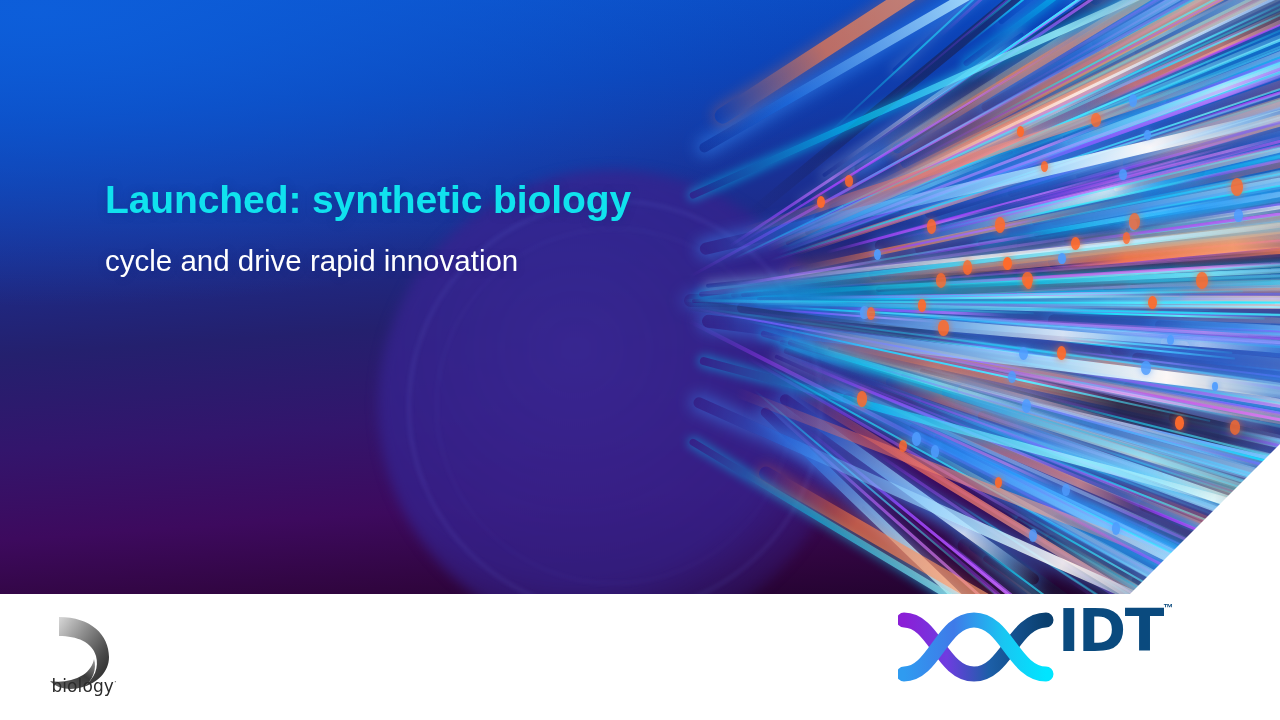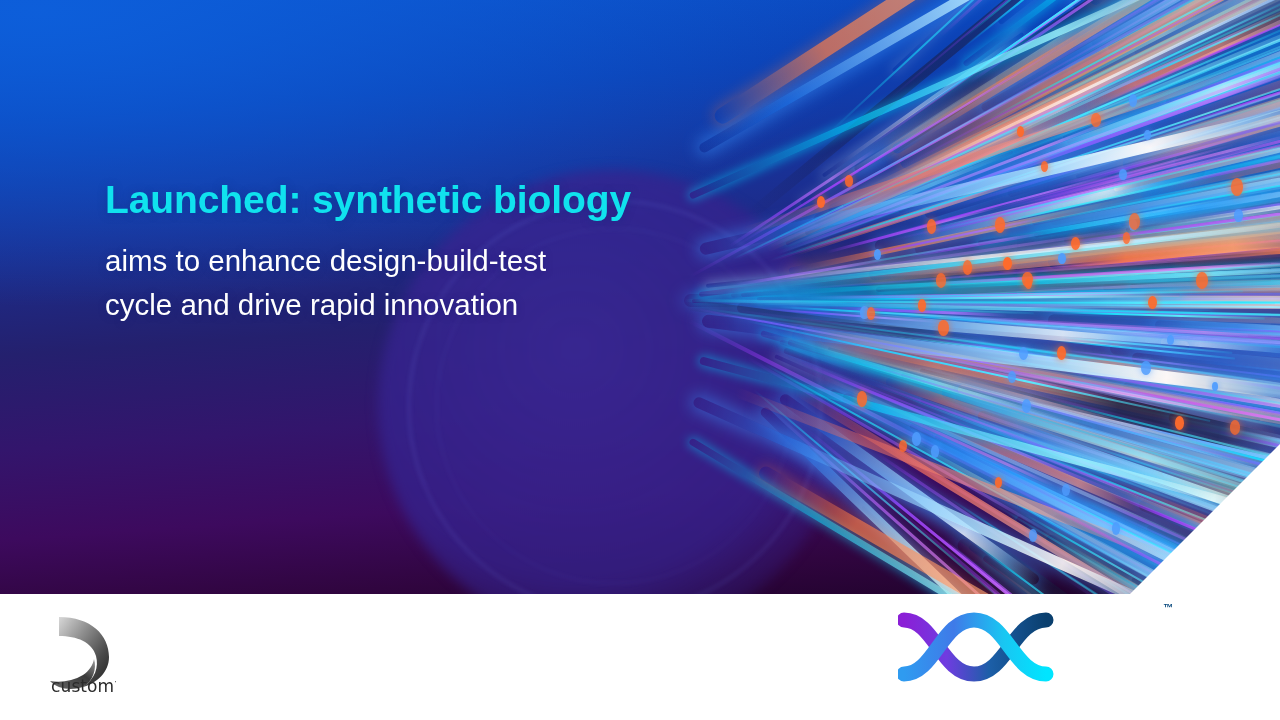--- a/index.html
+++ b/index.html
@@ -601,21 +601,20 @@
         <div class="dot dot-b" style="left: 1141.2px; top: 361.3px; width: 9.4px; height: 14.1px; opacity: 0.87;"></div>
       </div>
 
     <div id="corner-cut"></div>
 
     <div id="text-block">
       <h1 id="headline">
         <span class="ln">Launched: synthetic biology</span>
       </h1>
       <p id="subhead">
-        <span class="ln">aims to enhance design-build-test</span>
         <span class="ln">cycle and drive rapid innovation</span>
       </p>
     </div>
   </div>
 
   <div id="footer">
 
     <svg id="danaher-logo" viewBox="0 0 100 100">
       <defs>
         <linearGradient id="dgr" x1="0" y1="0" x2="1" y2="1">
@@ -627,36 +626,37 @@
         <linearGradient id="dgr2" x1="0" y1="1" x2="1" y2="0">
           <stop offset="0%" stop-color="#6a6a6a"></stop>
           <stop offset="60%" stop-color="#3a3a3a"></stop>
           <stop offset="100%" stop-color="#9a9a9a"></stop>
         </linearGradient>
       </defs>
       <path d="M26 8 C58 8 76 26 76 48 C76 63 64 74 50 78 C62 70 66 58 63 47 C59 33 44 27 26 27 Z" fill="url(#dgr)"></path>
       <path d="M50 78 C38 82 24 80 17 72 C28 74 40 72 50 66 C56 62 60 56 61 50 C64 60 60 72 50 78 Z" fill="url(#dgr2)"></path>
     </svg>
     <div id="danaher-word">
-      <span>custom</span><span id="danaher-tm">·</span>
+      <span>biology</span><span id="danaher-tm">·</span>
     </div>
 
     <svg id="idt-logo" viewBox="0 0 282 92">
       <defs>
         <linearGradient id="helix1" x1="0" y1="0" x2="1" y2="0">
           <stop offset="0%" stop-color="#8b1fd6"></stop>
           <stop offset="30%" stop-color="#6f3ce0"></stop>
           <stop offset="60%" stop-color="#1c5fa8"></stop>
           <stop offset="100%" stop-color="#0a3f6e"></stop>
         </linearGradient>
         <linearGradient id="helix2" x1="0" y1="0" x2="1" y2="0">
           <stop offset="0%" stop-color="#2f9bf0"></stop>
           <stop offset="35%" stop-color="#3f7ae8"></stop>
           <stop offset="70%" stop-color="#19c6f2"></stop>
           <stop offset="100%" stop-color="#00e5ff"></stop>
         </linearGradient>
       </defs>
       <path d="M6 16 C36 16 44 70 76 70 C108 70 116 16 148 16" fill="none" stroke="url(#helix1)" stroke-width="15" stroke-linecap="round"></path>
       <path d="M6 70 C36 70 44 16 76 16 C108 16 116 70 148 70" fill="none" stroke="url(#helix2)" stroke-width="15" stroke-linecap="round"></path>
     </svg>
+    <div id="idt-word">IDT</div>
     <div id="idt-tm">™</div>
   </div>
 </div>
 
 </body></html>

